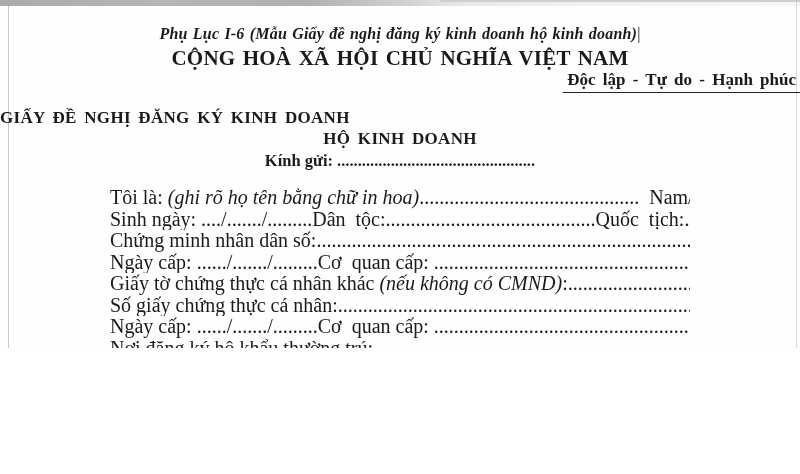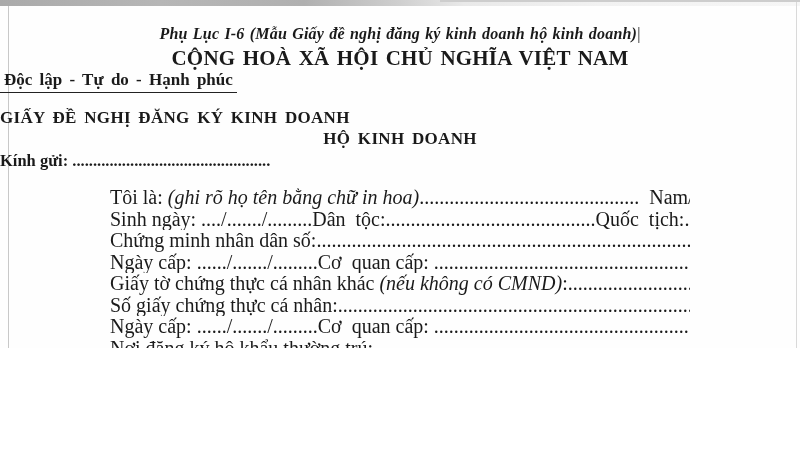--- a/index.html
+++ b/index.html
@@ -41,21 +41,21 @@
   }
   .appendix .pmark { font-style: normal; font-weight: normal; }
   .nat-title {
     position: absolute; top: 46px; left: 0; right: 0;
     text-align: center;
     font-size: 21px; font-weight: bold;
     word-spacing: 2px; letter-spacing: 0.2px;
   }
   .motto-row {
     position: absolute; top: 70px; left: 0; right: 0;
-    text-align: left;
+    text-align: right;
   }
   .motto {
     display: inline-block;
     font-size: 17px; font-weight: bold;
     word-spacing: 3px;
     padding: 0 4px 2px 4px;
     border-bottom: 1.5px solid #222;
   }
   .form-title-1 {
     position: absolute; top: 108px; left: 0; right: 0;
@@ -64,21 +64,21 @@
     word-spacing: 3px; letter-spacing: 0.3px;
   }
   .form-title-2 {
     position: absolute; top: 129px; left: 0; right: 0;
     text-align: center;
     font-size: 17px; font-weight: bold;
     word-spacing: 3px; letter-spacing: 0.3px;
   }
   .salutation {
     position: absolute; top: 151px; left: 0; right: 0;
-    text-align: left;
+    text-align: center;
     font-size: 16.5px; font-weight: bold;
     white-space: pre;
   }
   
   .form-body {
     position: absolute; top: 187px; left: 110px;
     width: 580px;
     overflow: hidden;
   }
   .form-line {

